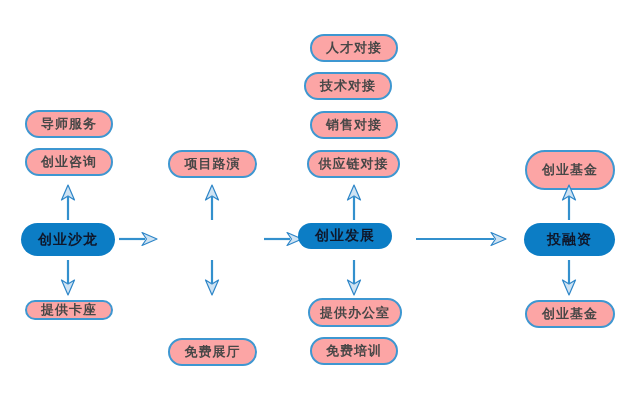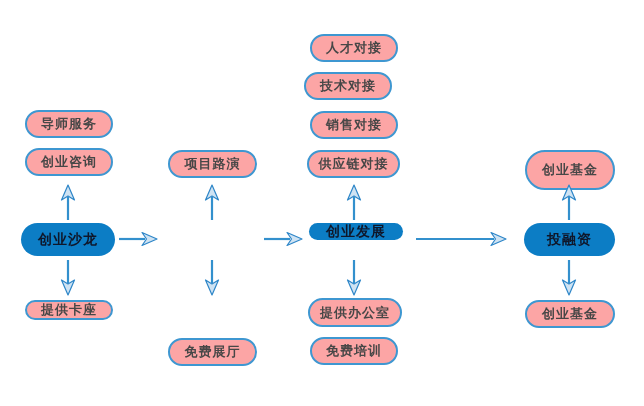--- a/index.html
+++ b/index.html
@@ -93,21 +93,21 @@
   <div class="pill outline" style="left:310px;top:34px;width:88px;height:28px">人才对接</div>
   <div class="pill outline" style="left:304px;top:72px;width:88px;height:28px">技术对接</div>
   <div class="pill outline" style="left:310px;top:111px;width:88px;height:28px">销售对接</div>
   <div class="pill outline" style="left:307px;top:150px;width:93px;height:28px">供应链对接</div>
 
   <svg class="arrow" style="left:342px;top:184px" width="24" height="37" viewBox="0 0 24 37">
     <line x1="12" y1="36" x2="12" y2="13" stroke="#3390cd" stroke-width="2.2"></line>
     <path d="M12 1 L18.5 16 L12 12 L5.5 16 Z" fill="#cfe3f3" stroke="#2e86c8" stroke-width="1.2" stroke-linejoin="round"></path>
   </svg>
 
-  <div class="pill main" style="left:309px;top:223px;width:94px;height:17px">创业发展</div>
+  <div class="pill main" style="left:298px;top:223px;width:94px;height:26px">创业发展</div>
 
   <svg class="arrow" style="left:342px;top:259px" width="24" height="37" viewBox="0 0 24 37">
     <line x1="12" y1="1" x2="12" y2="24" stroke="#3390cd" stroke-width="2.2"></line>
     <path d="M12 36 L18.5 21 L12 25 L5.5 21 Z" fill="#cfe3f3" stroke="#2e86c8" stroke-width="1.2" stroke-linejoin="round"></path>
   </svg>
 
   <div class="pill outline" style="left:308px;top:298px;width:94px;height:29px">提供办公室</div>
   <div class="pill outline" style="left:310px;top:337px;width:88px;height:28px">免费培训</div>
 
   <svg class="arrow" style="left:415px;top:229px" width="92" height="20" viewBox="0 0 92 20">

